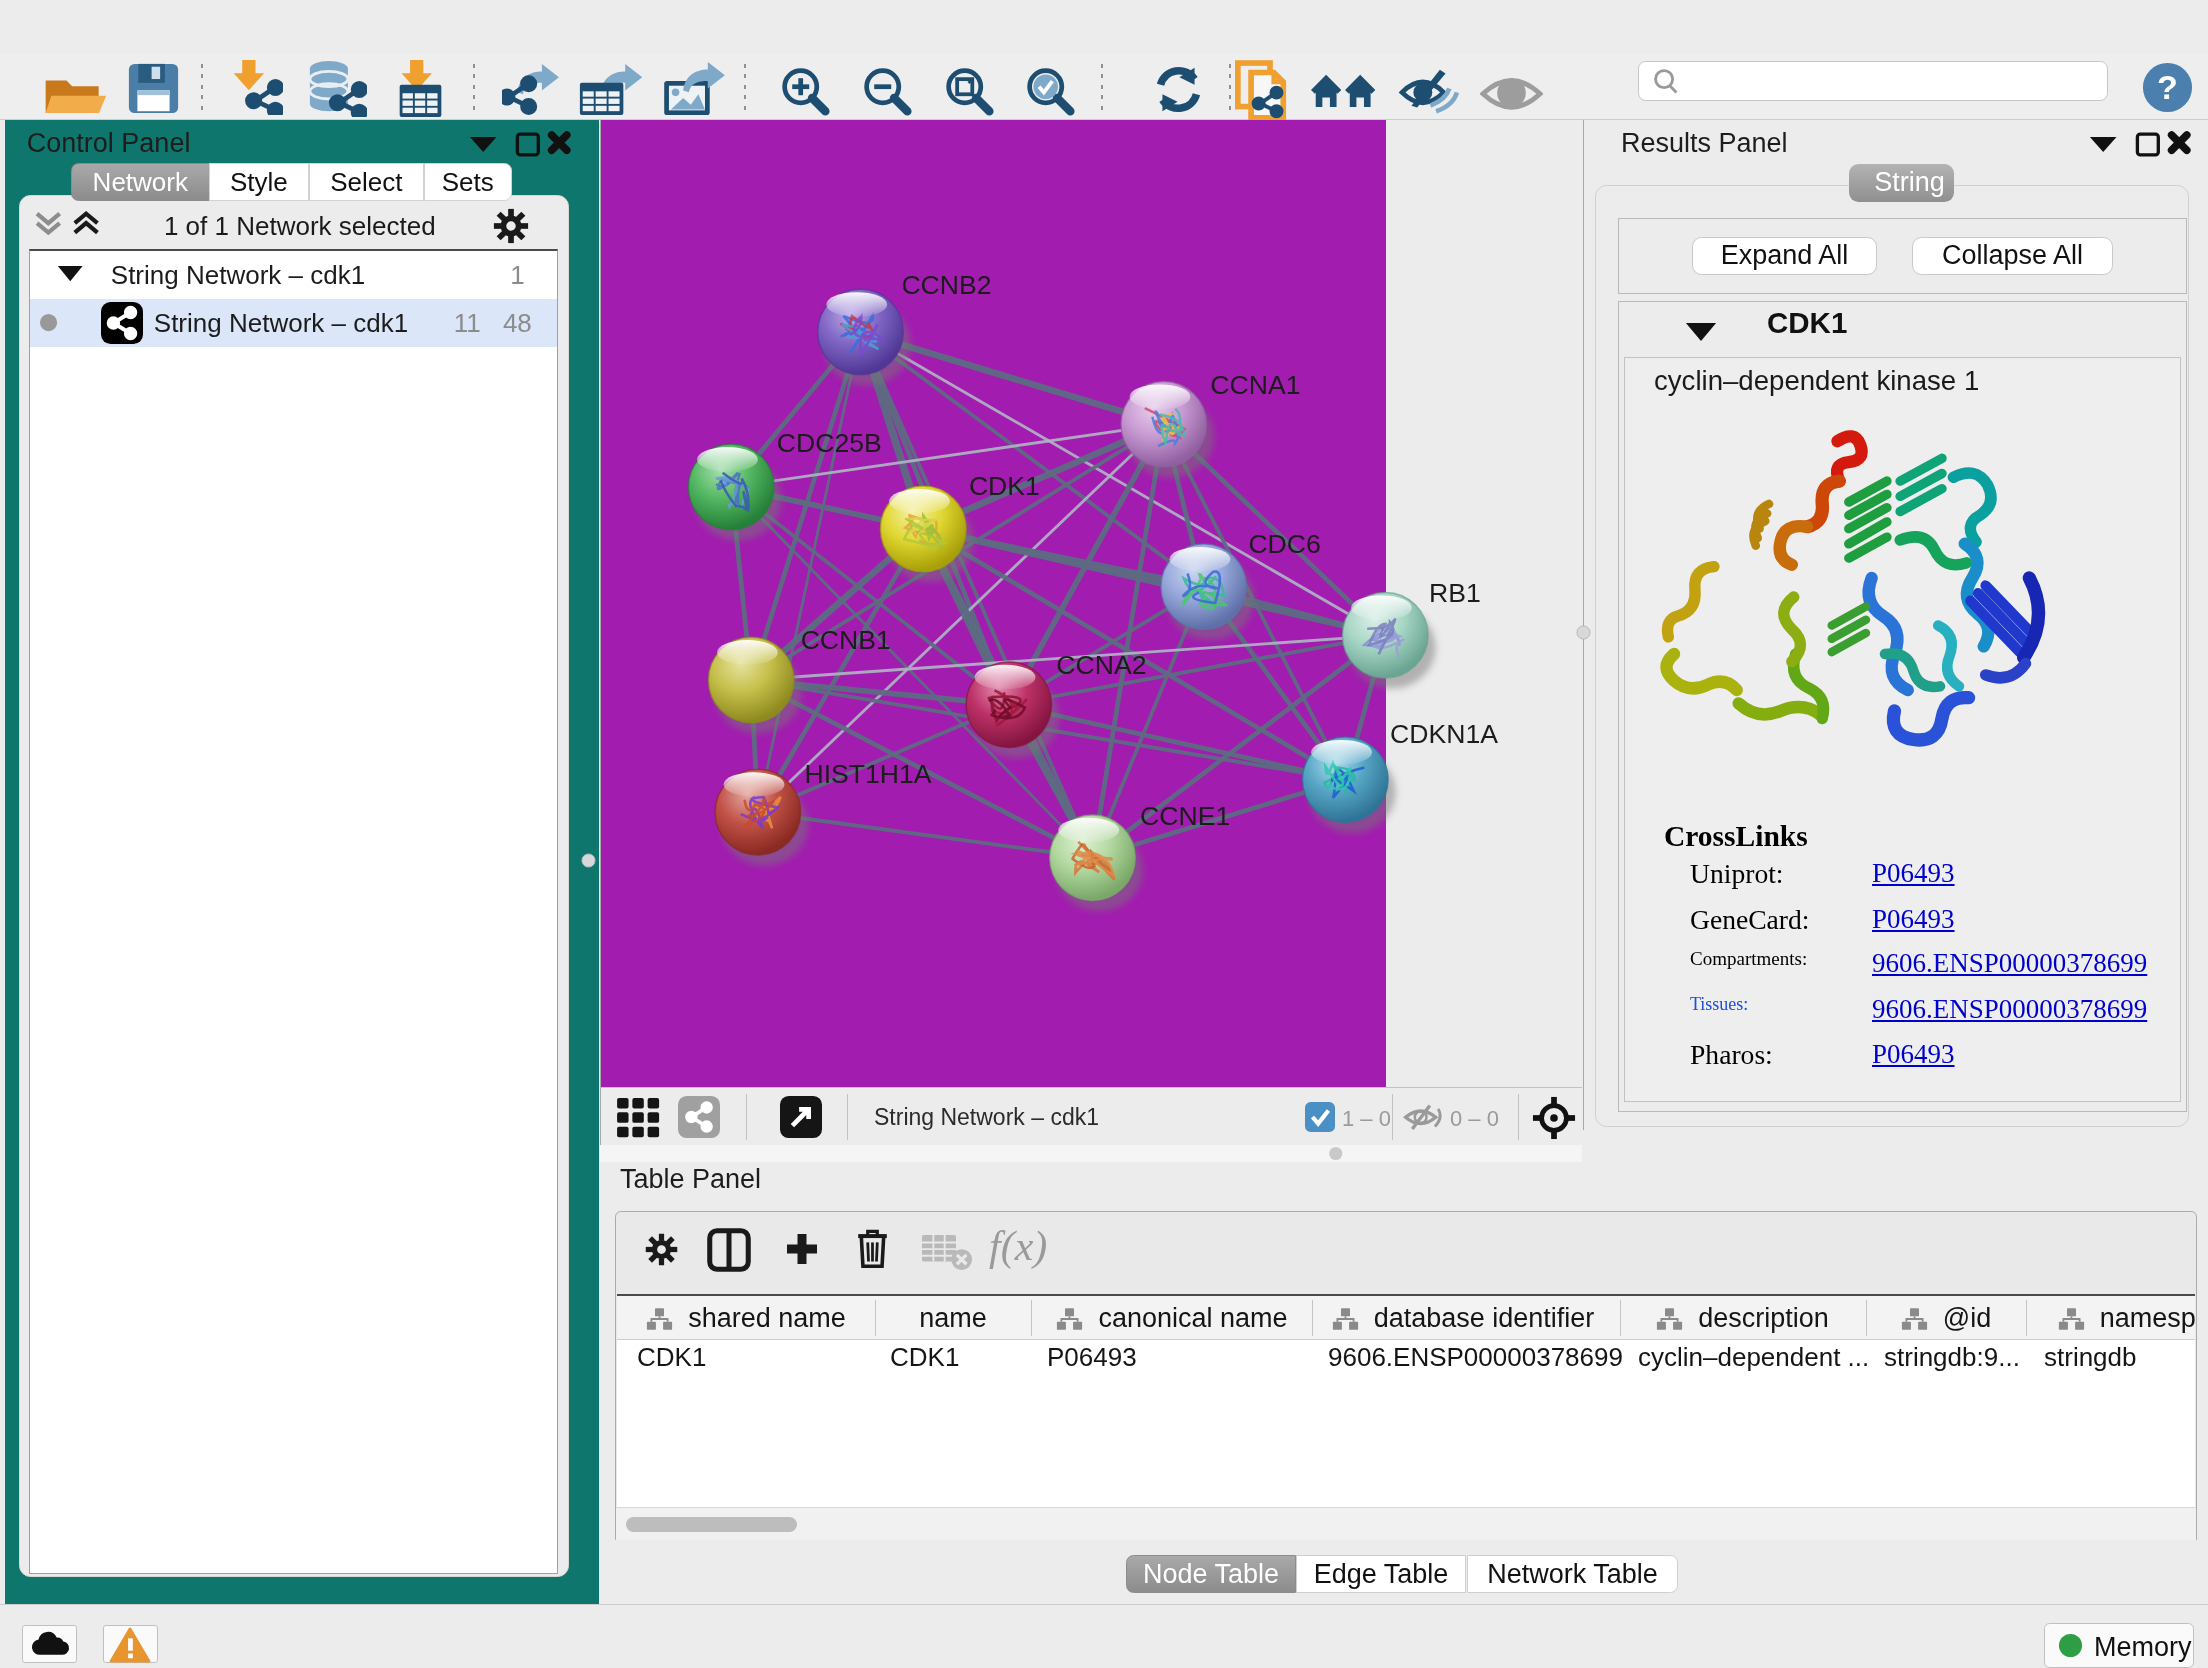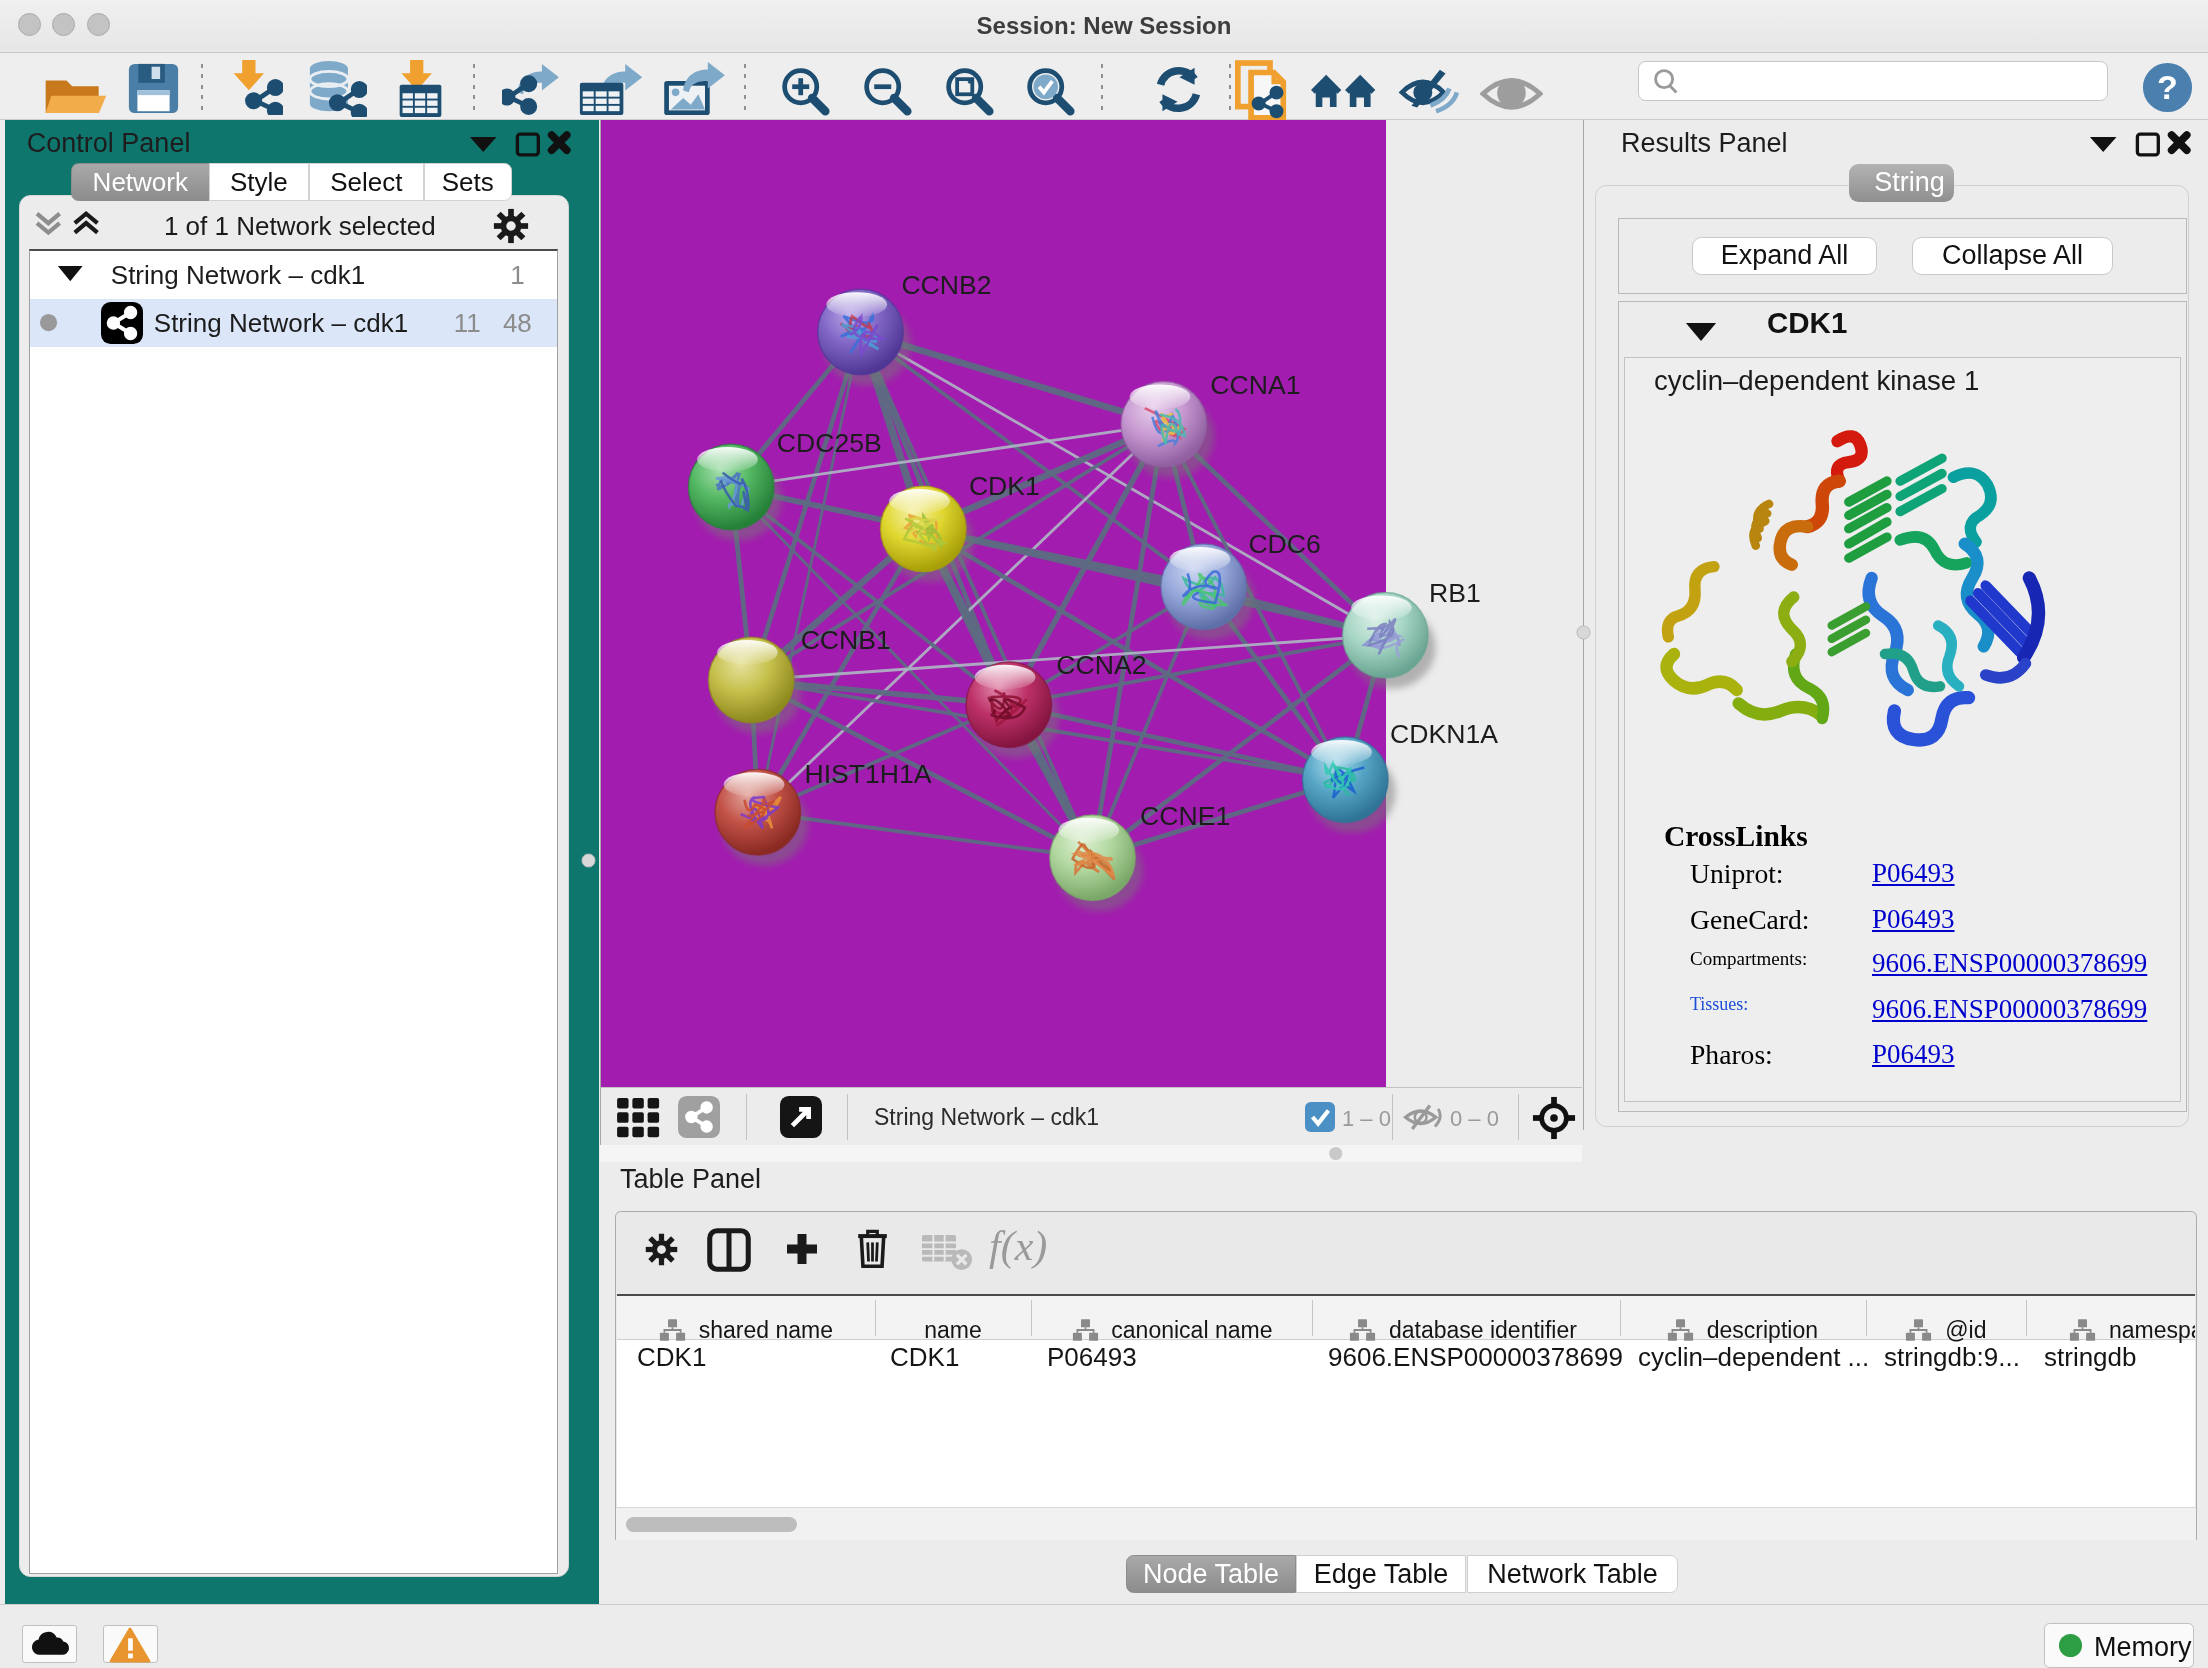--- a/index.html
+++ b/index.html
@@ -53,44 +53,38 @@
 .rlink { color:#0000cc; text-decoration:underline; font-family:"Liberation Serif", serif; }
 
 
 #tpanel { left:600px; top:1162px; width:1608px; height:445px; background:#ececec; }
 #tbox { position:absolute; left:15px; top:49px; width:1582px; height:329px;
   background:#e9e9e9; border:1px solid #ababab; border-radius:5.7px 5.7px 0 0; }
 #tgrid { position:absolute; left:1px; top:82px; width:1578px; height:213px; background:#ffffff;
   border-top:2.9px solid #4a4a4a; overflow:hidden; }
 #thead { position:absolute; left:0; top:0; width:1578px; height:44px; background:#f3f3f3;
   border-bottom:1.9px solid #cdcdcd; }
-.thcell { position:absolute; top:12px; height:42px; text-align:center; line-height:44px;
-  font-size:23px; color:#151515; overflow:hidden; }
+.thcell { position:absolute; top:0; height:42px; text-align:center; line-height:44px;
+  font-size:27px; color:#151515; overflow:hidden; }
 .tdcell { position:absolute; top:46px; height:38px; font-size:26px; color:#151515; }
 .colsep { position:absolute; top:3.8px; width:1px; height:36px; background:#c4c4c4; }
 
 
 .btab { position:absolute; height:38px; font-size:27px; text-align:center;
   background:#ffffff; border:1px solid #cfcfcf; color:#111; line-height:37px; }
 
 
 #statusbar { left:0; top:1604px; width:2208px; height:65px; background:#ececec;
   border-top:1.9px solid #cbcbcb; }
 .sbtn { position:absolute; background:#fafafa; border:1.9px solid #c0c0c0; }
 </style>
 </head>
 <body>
 <div id="app">
 
-<div id="titlebar" class="abs">
-  <div class="tl" style="left:18px;"></div>
-  <div class="tl" style="left:52px;"></div>
-  <div class="tl" style="left:87px;"></div>
-  <div id="title">Session: New Session</div>
-</div>
 
 <div id="toolbar" class="abs">
   <svg class="ticon" style="left:40px;top:13.3px" width="70" height="46" viewBox="0 0 74 48">
         <path d="M6 14 L28 14 L34 20 L62 20 L62 52 L6 52 Z" fill="#c8791c"></path>
 <path d="M12 30 L70 30 L60 54 L4 54 Z" fill="#f3ac4a"></path>
       </svg>
       <svg class="ticon" style="left:127px;top:7.6px" width="53" height="53" viewBox="0 0 56 56">
         <rect x="2" y="2" width="52" height="52" rx="6" fill="#4a7ea6"></rect>
 <rect x="12" y="2" width="28" height="20" fill="#2a5b80"></rect>
 <rect x="26" y="5" width="9" height="13" fill="#cfe0ec"></rect>

